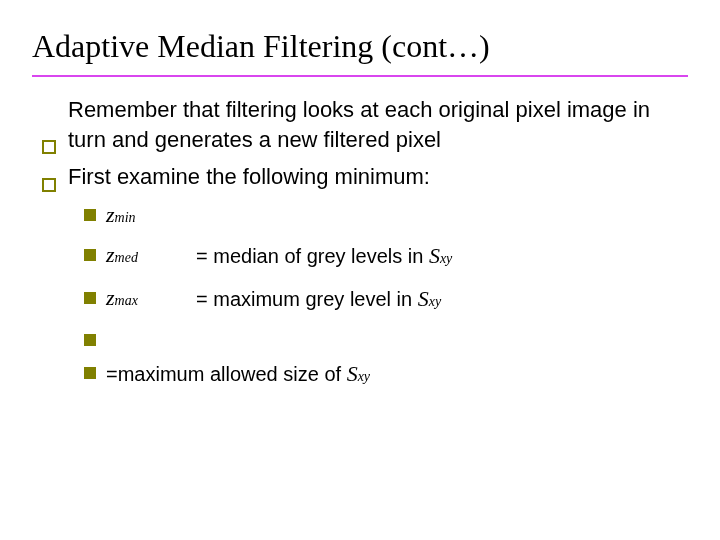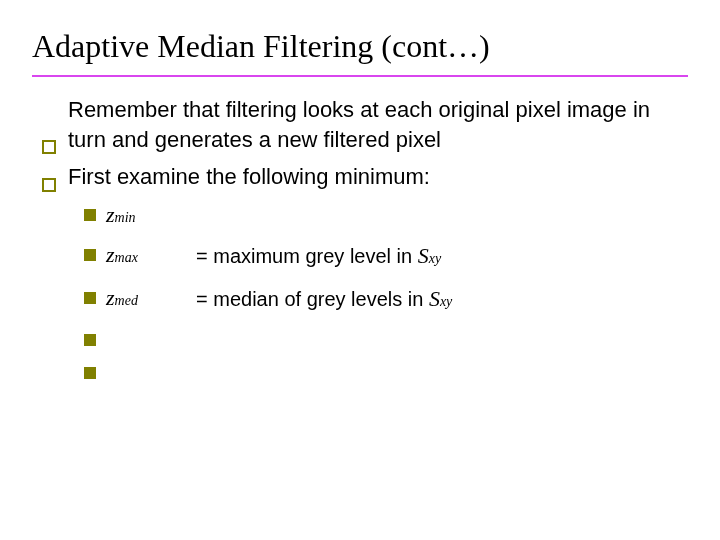--- a/index.html
+++ b/index.html
@@ -106,40 +106,43 @@
       <div class="bullet-2">
         <div class="marker"></div>
         <div class="term">
           <span>z</span><span class="sub">min</span>
         </div>
       </div>
 
       <div class="bullet-2">
         <div class="marker"></div>
         <div class="term">
+          <span>z</span><span class="sub">med</span>
+        </div>
+        <div class="def">
+          <span>= median of grey levels in </span><span class="sym">S</span><span class="sub">xy</span>
+        </div>
+      </div>
+
+      <div class="bullet-2">
+        <div class="marker"></div>
+        <div class="term">
           <span>z</span><span class="sub">max</span>
         </div>
         <div class="def">
           <span>= maximum grey level in </span><span class="sym">S</span><span class="sub">xy</span>
         </div>
       </div>
 
       <div class="bullet-2">
         <div class="marker"></div>
-        <div class="term">
-          <span>z</span><span class="sub">med</span>
-        </div>
-        <div class="def">
-          <span>= median of grey levels in </span><span class="sym">S</span><span class="sub">xy</span>
-        </div>
       </div>
 
       <div class="bullet-2">
         <div class="marker"></div>
-      </div>
-
-      <div class="bullet-2">
-        <div class="marker"></div>
+        <div class="def">
+          <span>=maximum allowed size of </span><span class="sym">S</span><span class="sub">xy</span>
+        </div>
       </div>
 
     </div>
   </div>
 </div>
 
 </body></html>

